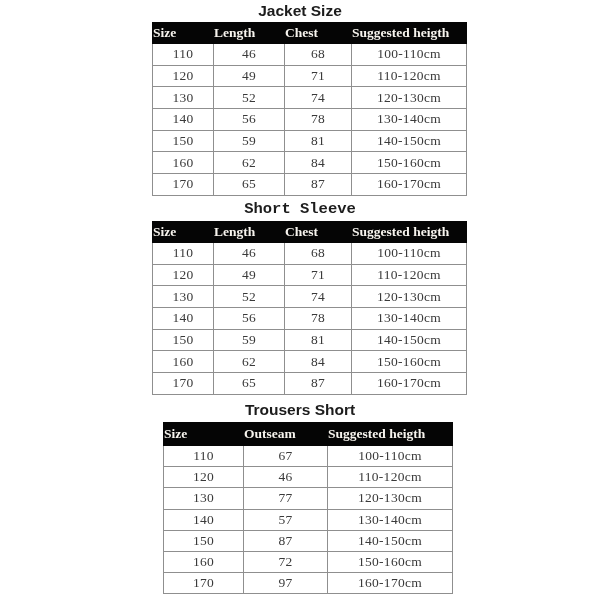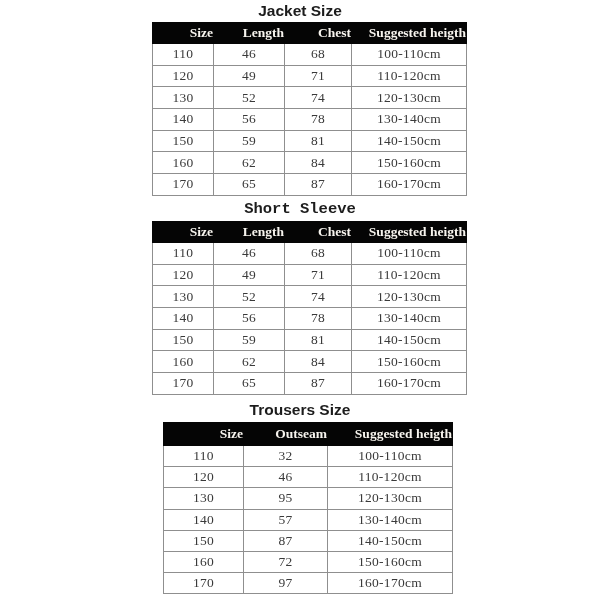--- a/index.html
+++ b/index.html
@@ -35,21 +35,21 @@
     border-collapse: collapse;
     table-layout: fixed;
     background: #ffffff;
   }
   table.size-table th {
     background: #050505;
     color: #f7f4ee;
     font-family: "Liberation Serif", serif;
     font-weight: bold;
     font-size: 13.5px;
-    text-align: right;
+    text-align: left;
     vertical-align: middle;
     border: 1px solid #050505;
     padding: 0;
   }
   table.size-table td {
     color: #3a3a3a;
     font-size: 13.5px;
     text-align: center;
     vertical-align: middle;
     border: 1px solid #8f8f8f;
@@ -187,43 +187,43 @@
         </tr>
         <tr>
           <td>170</td>
           <td>65</td>
           <td>87</td>
           <td>160-170cm</td>
         </tr>
       </tbody>
   </table>
 
-  <div class="chart-title title2">Trousers Size</div>
+  <div class="chart-title title2">Trousers Short</div>
   <table class="size-table t3 table2">
     <thead>
         <tr>
           <th>Size</th>
           <th>Outseam</th>
           <th>Suggested heigth</th>
         </tr>
       </thead>
     <tbody>
         <tr>
           <td>110</td>
-          <td>32</td>
+          <td>67</td>
           <td>100-110cm</td>
         </tr>
         <tr>
           <td>120</td>
           <td>46</td>
           <td>110-120cm</td>
         </tr>
         <tr>
           <td>130</td>
-          <td>95</td>
+          <td>77</td>
           <td>120-130cm</td>
         </tr>
         <tr>
           <td>140</td>
           <td>57</td>
           <td>130-140cm</td>
         </tr>
         <tr>
           <td>150</td>
           <td>87</td>

